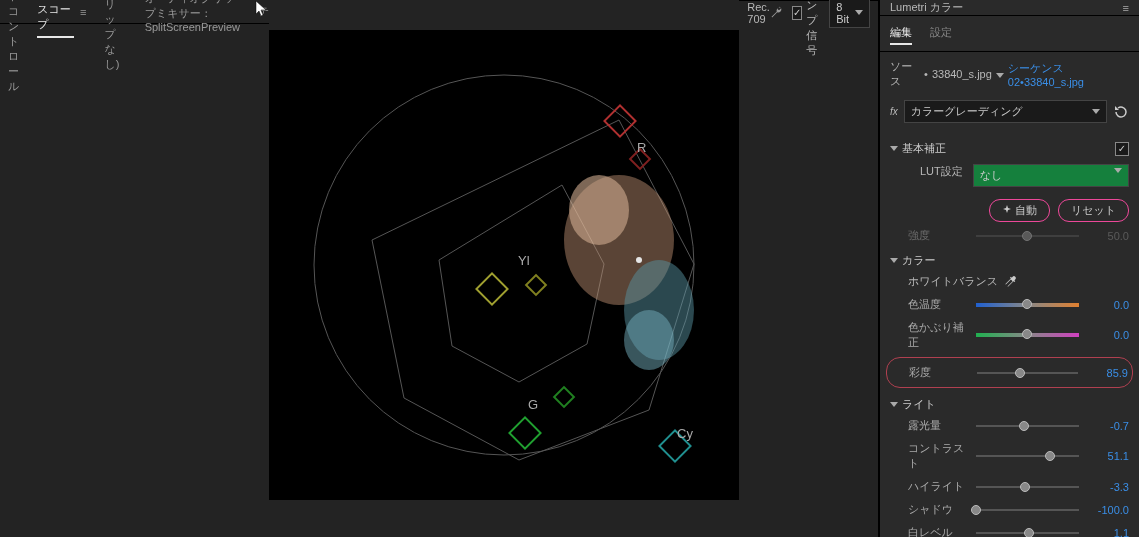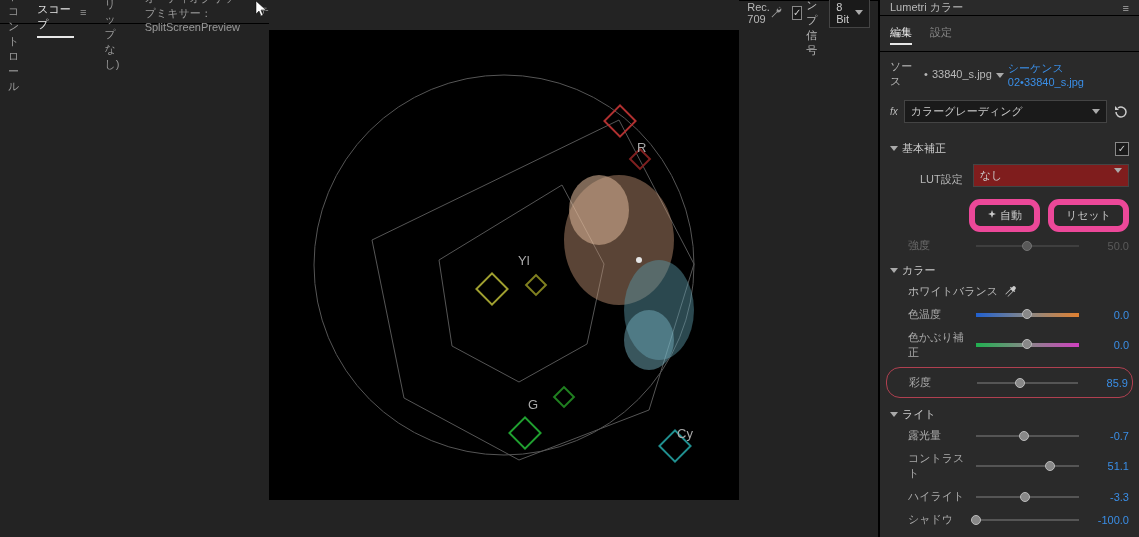--- a/index.html
+++ b/index.html
@@ -24,24 +24,24 @@
 .fx-row{display:flex;align-items:center;gap:6px;padding:4px 10px 8px}
 .fx-label{font-style:italic;font-size:10px}
 .fx-select{flex:1;background:#1a1a1a;border:1px solid #444;color:#ccc;padding:3px 6px;font-size:11px;display:flex;justify-content:space-between;align-items:center}
 .reset-icon{width:16px;height:16px;display:flex;align-items:center;justify-content:center}
 .section{padding:6px 10px}
 .section-head{display:flex;align-items:center;justify-content:space-between;padding:4px 0}
 .section-title{display:flex;align-items:center;gap:4px;color:#ccc}
 .chev{width:0;height:0;border-left:4px solid transparent;border-right:4px solid transparent;border-top:5px solid #aaa;display:inline-block}
 .checkbox{width:14px;height:14px;border:1px solid #888;background:#1a1a1a;display:flex;align-items:center;justify-content:center}
 .checkbox.on::after{content:"✓";color:#ccc;font-size:10px}
-.lut-row{display:flex;align-items:flex-end;gap:10px;padding:4px 0 10px 30px}
-.lut-select{flex:1;background:#7f1d1d;border:1px solid #444;color:#ccc;padding:3px 6px;display:flex;justify-content:space-between}
+.lut-row{display:flex;align-items:flex-start;gap:10px;padding:4px 0 10px 30px}
+.lut-select{flex:1;background:#15803d;border:1px solid #444;color:#ccc;padding:3px 6px;display:flex;justify-content:space-between}
 .btn-row{display:flex;justify-content:flex-end;gap:8px;padding:2px 0}
-.pill-btn{border:6px solid #ec4899;border-radius:11px;padding:3px 12px;background:transparent;color:#ccc;font-size:11px;cursor:pointer}
+.pill-btn{border:1px solid #ec4899;border-radius:11px;padding:3px 12px;background:transparent;color:#ccc;font-size:11px;cursor:pointer}
 .slider-row{display:flex;align-items:center;padding:4px 0;gap:6px}
 .slider-row.disabled{opacity:.5}
 .slider-label{width:80px;color:#aaa;padding-left:18px;font-size:11px}
 .slider-track{flex:1;height:2px;background:#555;position:relative}
 .slider-thumb{position:absolute;top:-4px;width:10px;height:10px;border-radius:50%;background:#888;border:1px solid #bbb;transform:translateX(-50%)}
 .slider-val{width:44px;text-align:right;color:#3a8ee6;font-size:11px}
 .sub-head{display:flex;align-items:center;gap:4px;padding:6px 0 2px;color:#ccc}
 .wb-row{display:flex;align-items:center;gap:5px;padding:4px 0 4px 18px}
 .temp-track{flex:1;height:4px;background:linear-gradient(90deg,#2060d0,#888 50%,#e08030);position:relative}
 .tint-track{flex:1;height:4px;background:linear-gradient(90deg,#20b050,#888 50%,#d040c0);position:relative}

